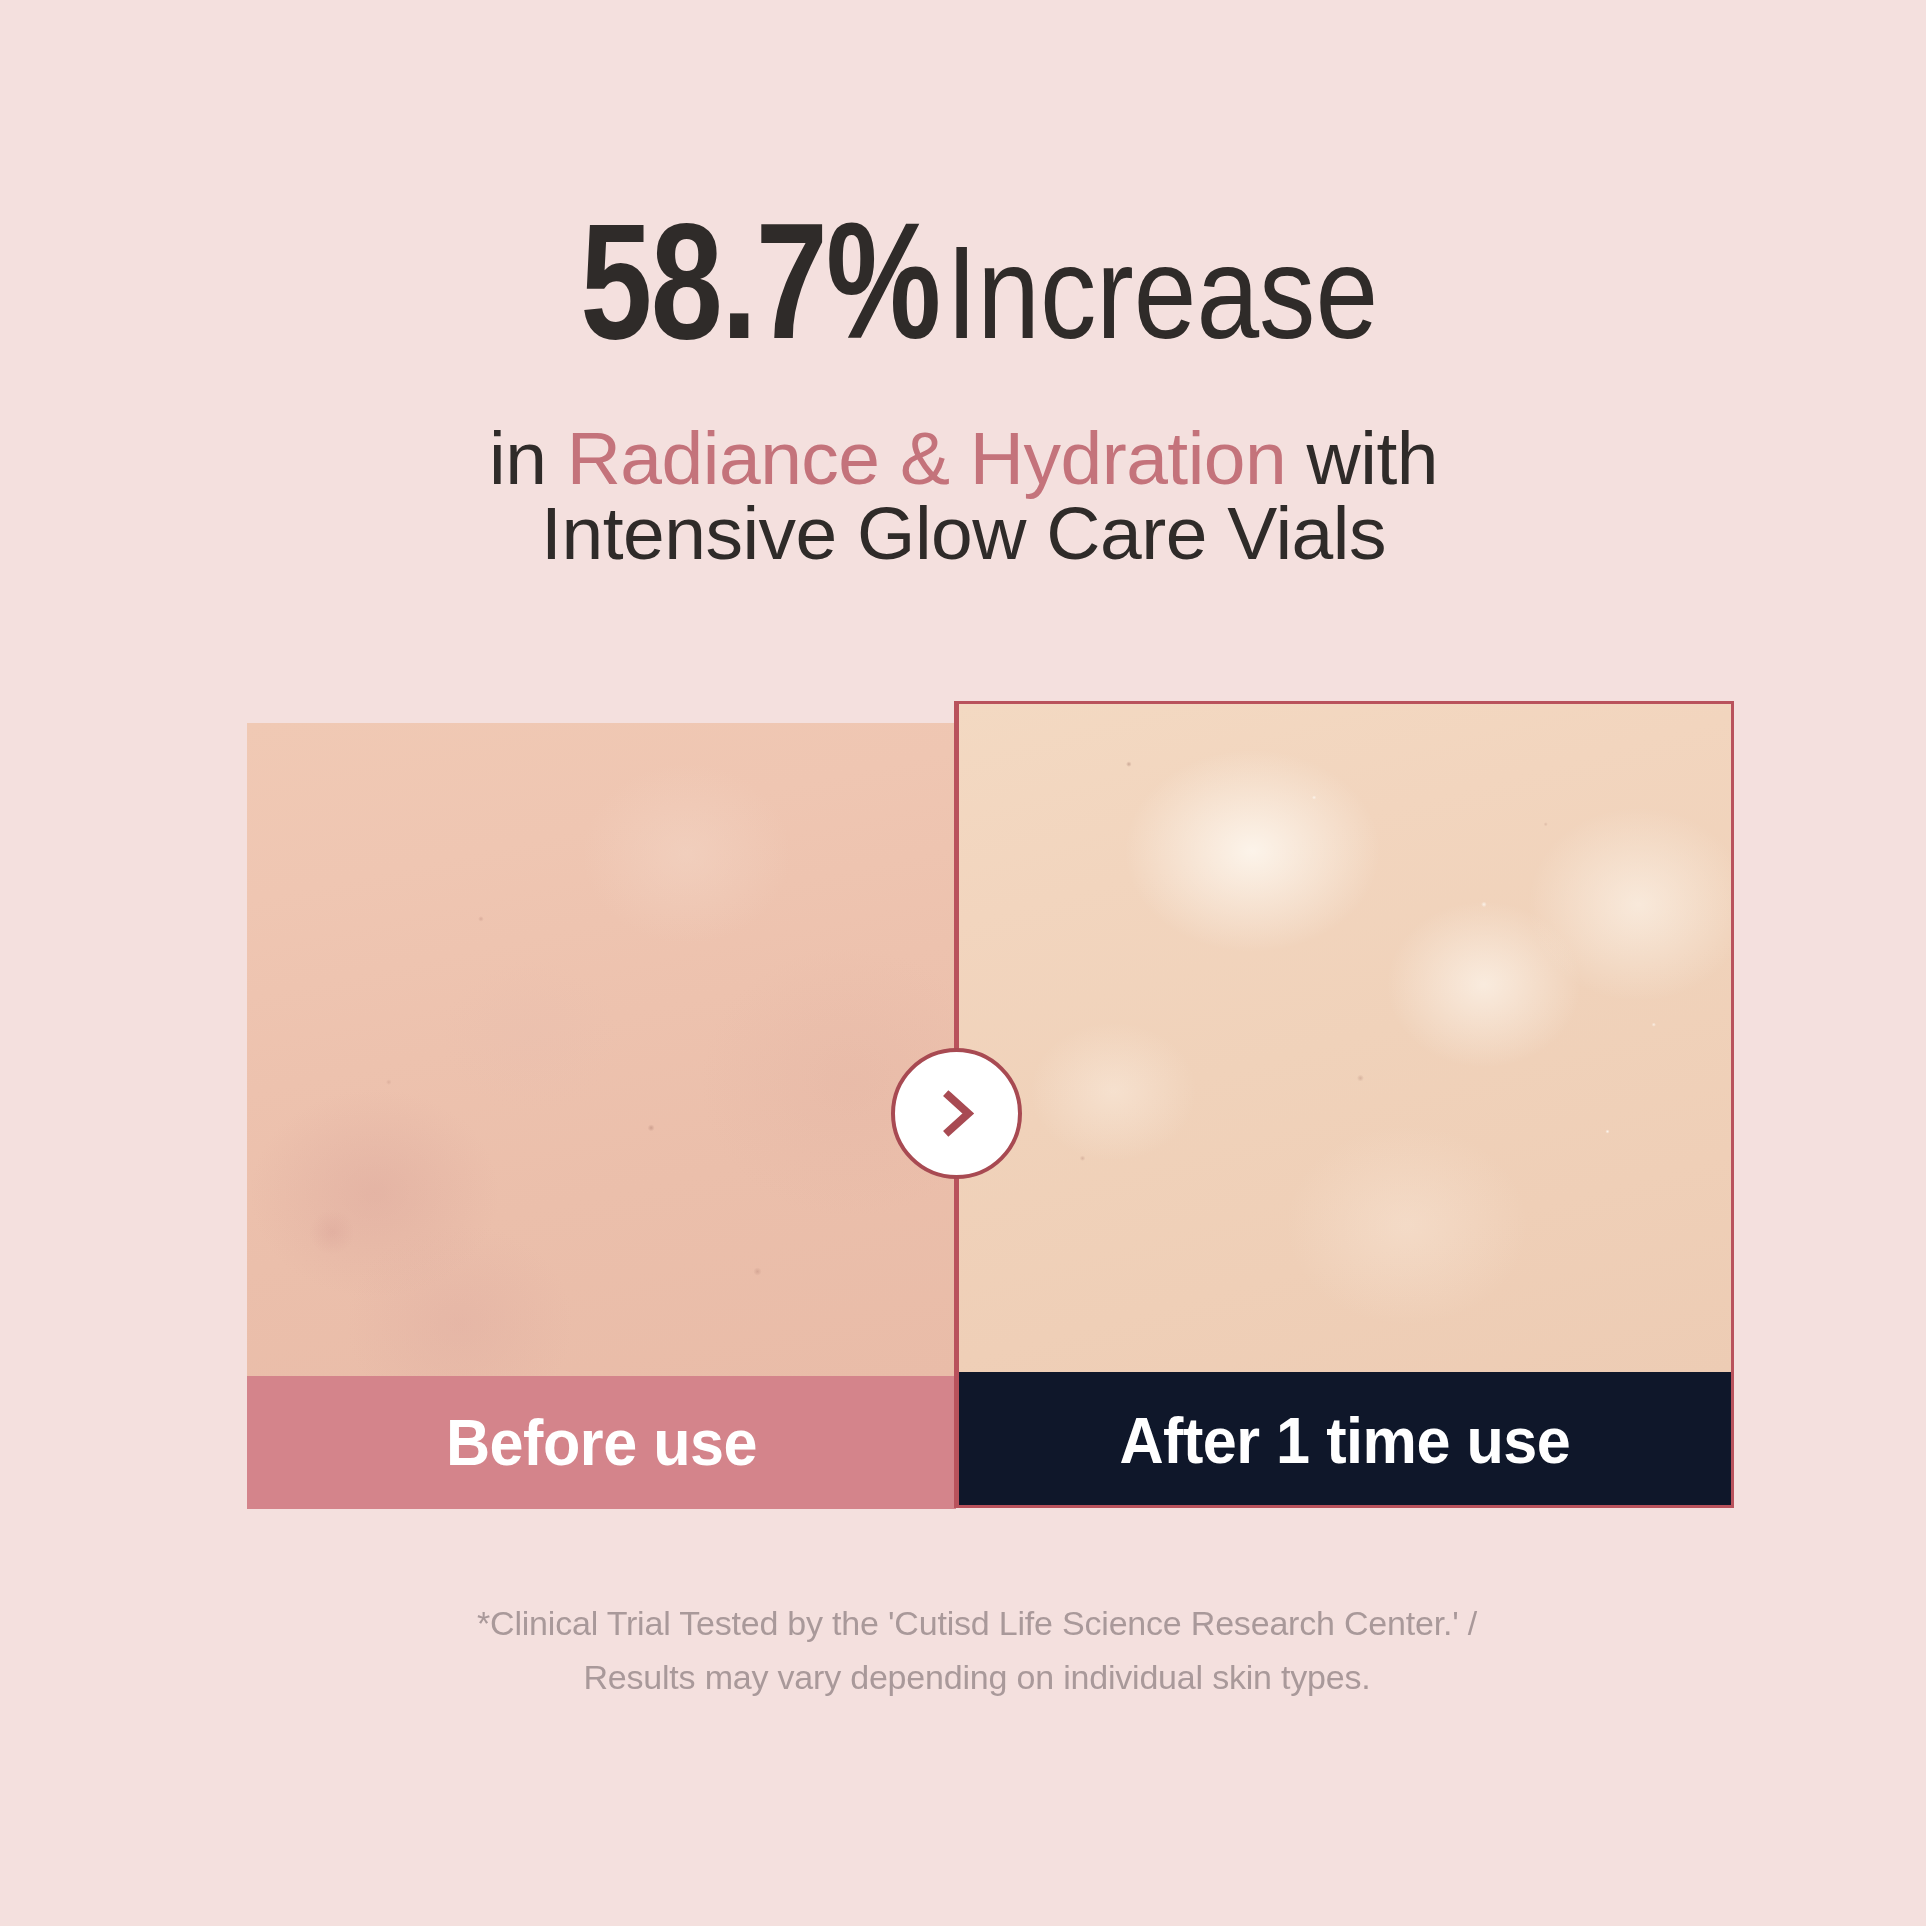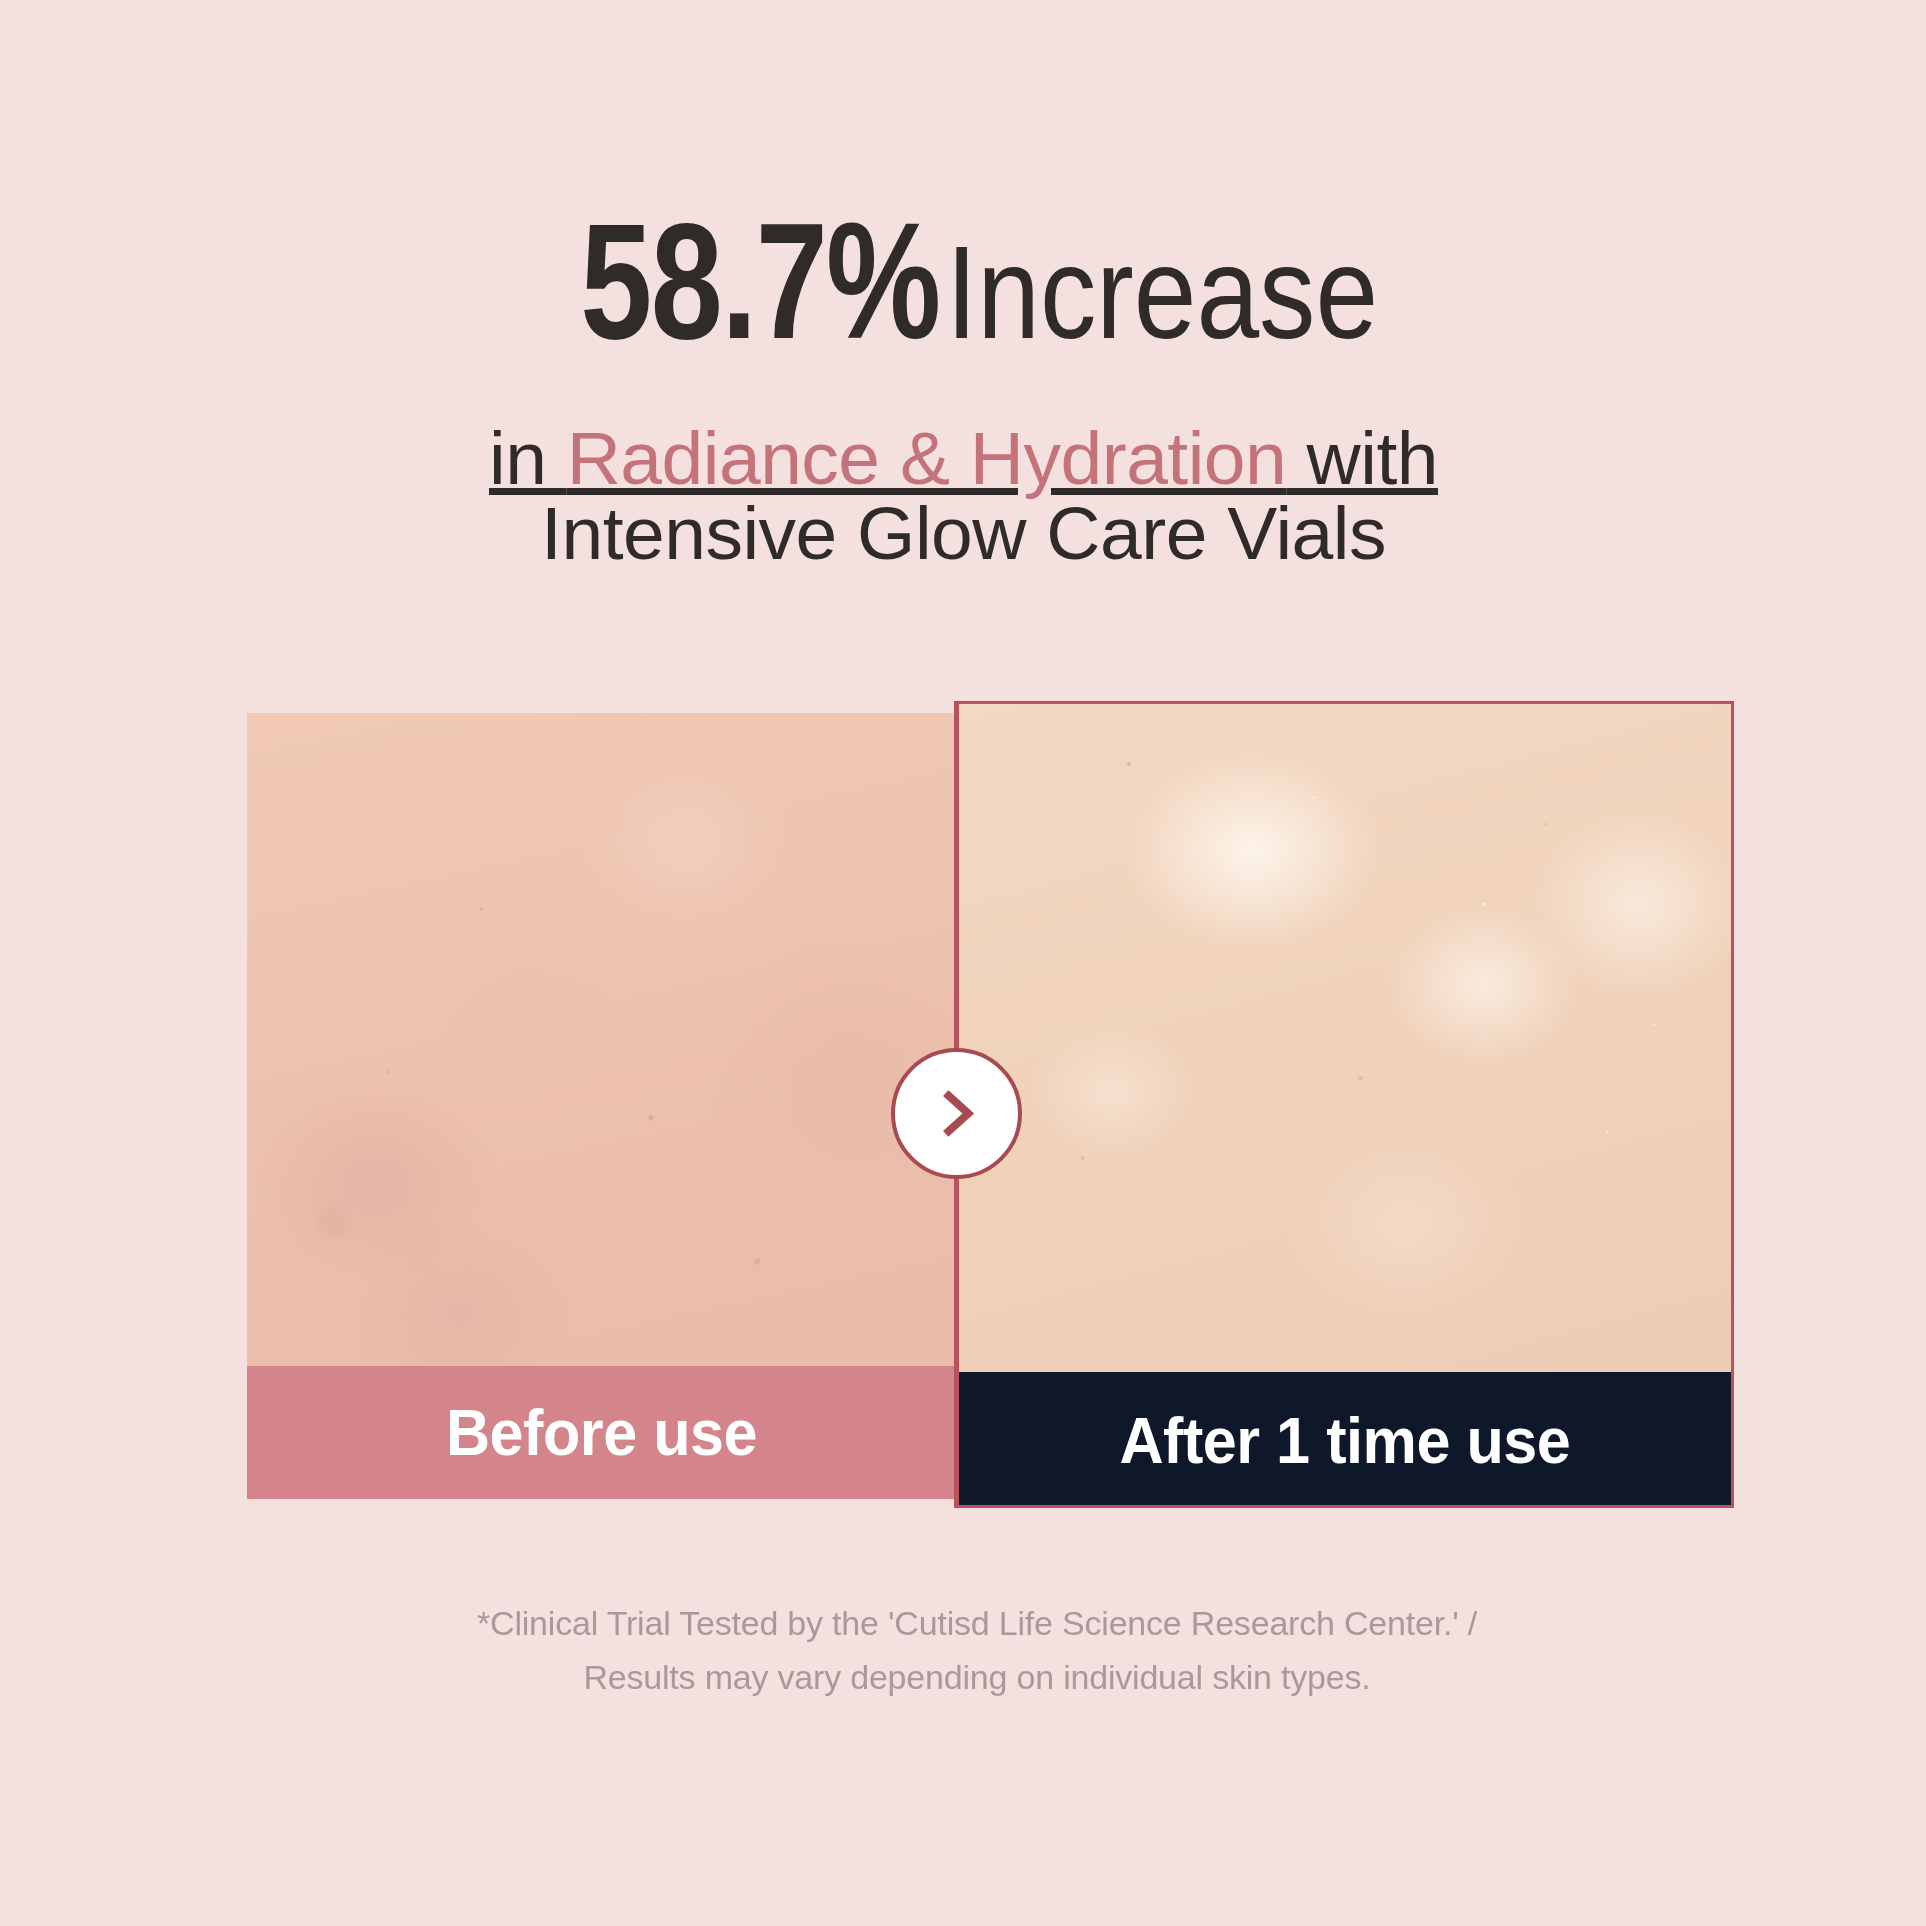--- a/index.html
+++ b/index.html
@@ -61,38 +61,38 @@
 
   .line2, .line3 {
     font-family: "Liberation Sans", sans-serif;
     font-size: 75px;
     font-weight: 400;
     color: #2F2B29;
     line-height: 1.0;
     white-space: nowrap;
     letter-spacing: -0.5px;
   }
-  .line2 { margin-top: 65px; text-decoration: underline; }
+  .line2 { margin-top: 65px; }
   .line3 { }
   .rose-text { color: #C4737B; }
 
   
   .compare {
     position: absolute;
     top: 701px;
     left: 247px;
     width: 1487px;
     height: 807px;
   }
 
   
   .panel-before {
     position: absolute;
     left: 0px;
-    top: 12px;
+    top: 22px;
     width: 709px;
     height: 786px;
     overflow: hidden;
   }
   .skin-before {
     position: absolute;
     left: 0; top: 0;
     width: 709px;
     height: 653px;
     background:

